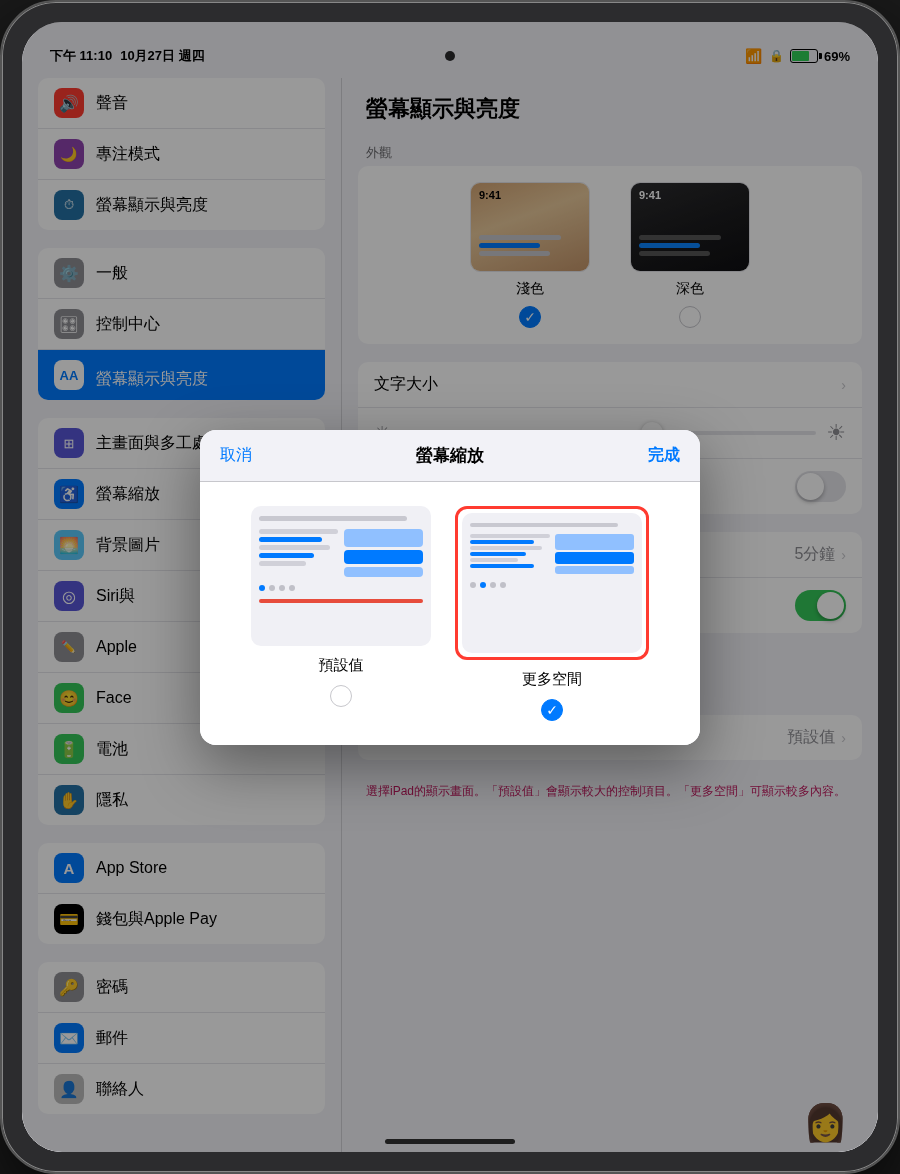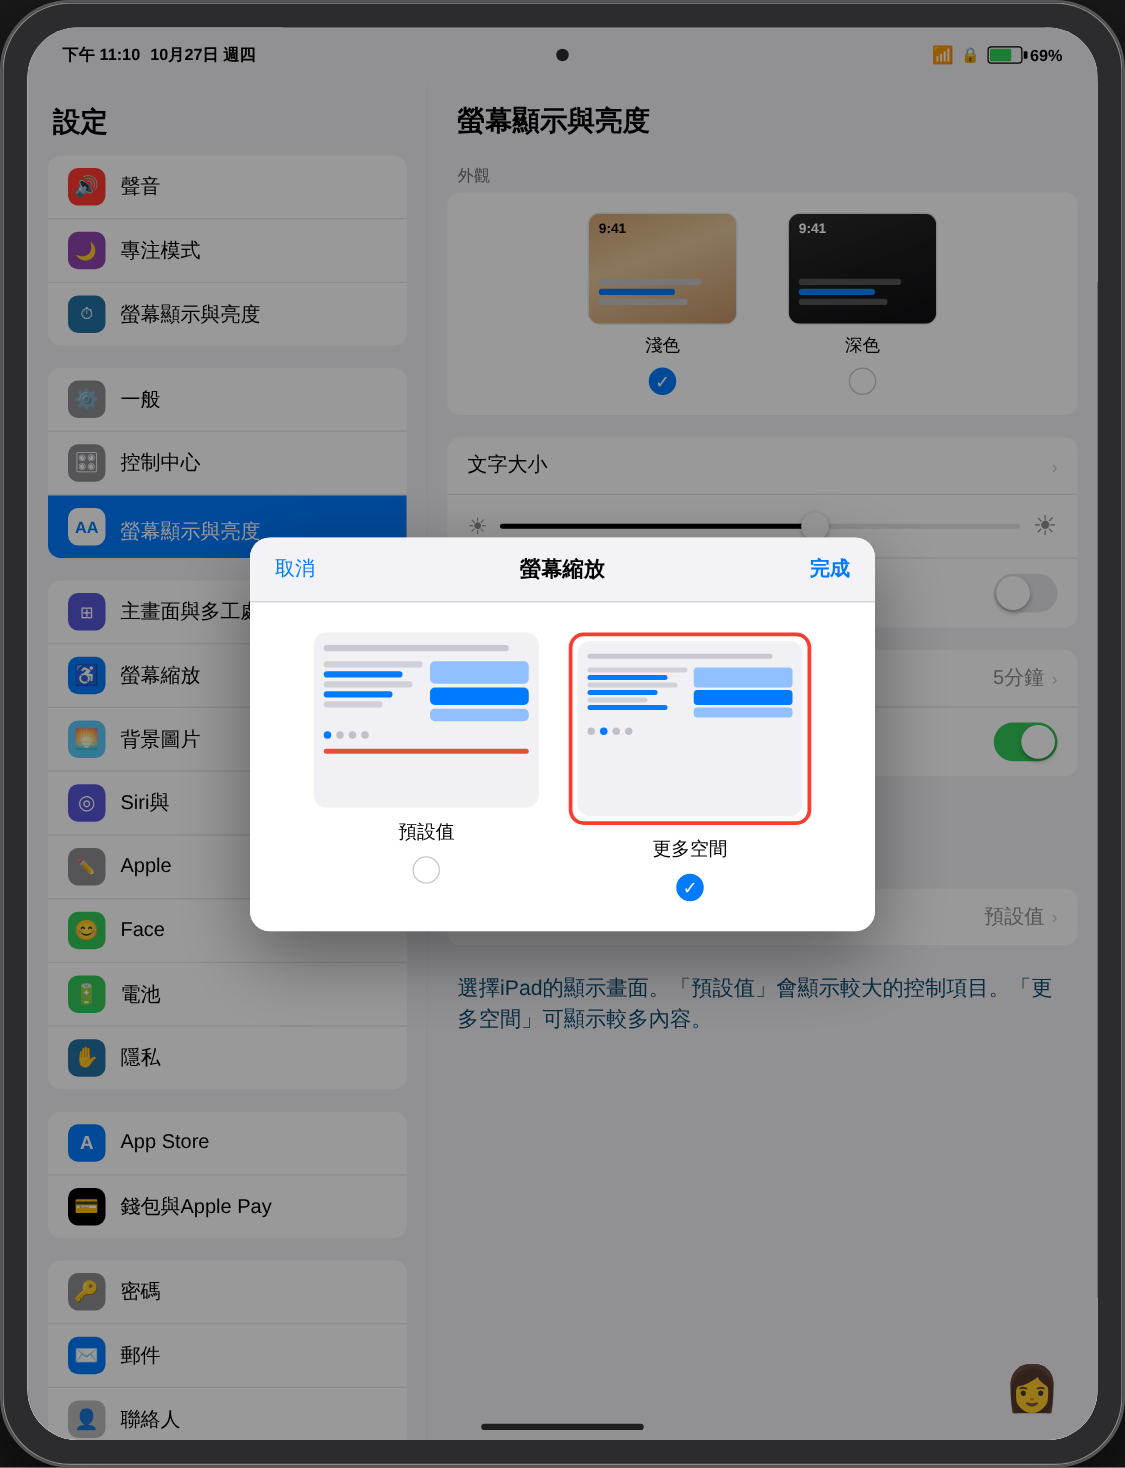--- a/index.html
+++ b/index.html
@@ -37,20 +37,21 @@
       background: #f2f2f7;
       display: flex;
       align-items: center;
       justify-content: space-between;
       padding: 0 28px;
       font-size: 13px;
       font-weight: 600;
       color: #000;
       position: relative;
       z-index: 10;
+      margin-top: 12px;
     }
     .status-bar-left { display: flex; gap: 8px; align-items: center; }
     .status-bar-center {
       position: absolute;
       left: 50%;
       transform: translateX(-50%);
       display: flex; gap: 4px;
     }
     .camera-dot {
       width: 10px; height: 10px;
@@ -417,22 +418,22 @@
     }
     .zoom-radio.selected {
       background: #007aff;
       border-color: #007aff;
       display: flex; align-items: center; justify-content: center;
       color: #fff; font-size: 14px;
     }
 
     
     .description-text {
-      font-size: 17px;
-      color: #0c4a6e;
+      font-size: 12px;
+      color: #be185d;
       padding: 4px 24px 12px;
       line-height: 1.5;
     }
   </style>
 </head>
 <body>
 
 <div class="device-frame">
   <div class="device-screen">
 
@@ -450,21 +451,20 @@
         <div class="battery-icon">
           <div class="battery-fill"></div>
         </div>
         <span style="font-size:13px;">69%</span>
       </div>
     </div>
 
     <div class="ipad-layout">
 
       <div class="sidebar">
-        <div class="sidebar-title">設定</div>
 
         <div class="sidebar-section-group">
           <div class="sidebar-item">
             <div class="sidebar-item-icon icon-red">🔊</div>
             <span class="sidebar-item-label">聲音</span>
           </div>
           <div class="sidebar-item">
             <div class="sidebar-item-icon icon-purple" style="font-size:14px;">🌙</div>
             <span class="sidebar-item-label">專注模式</span>
           </div>

